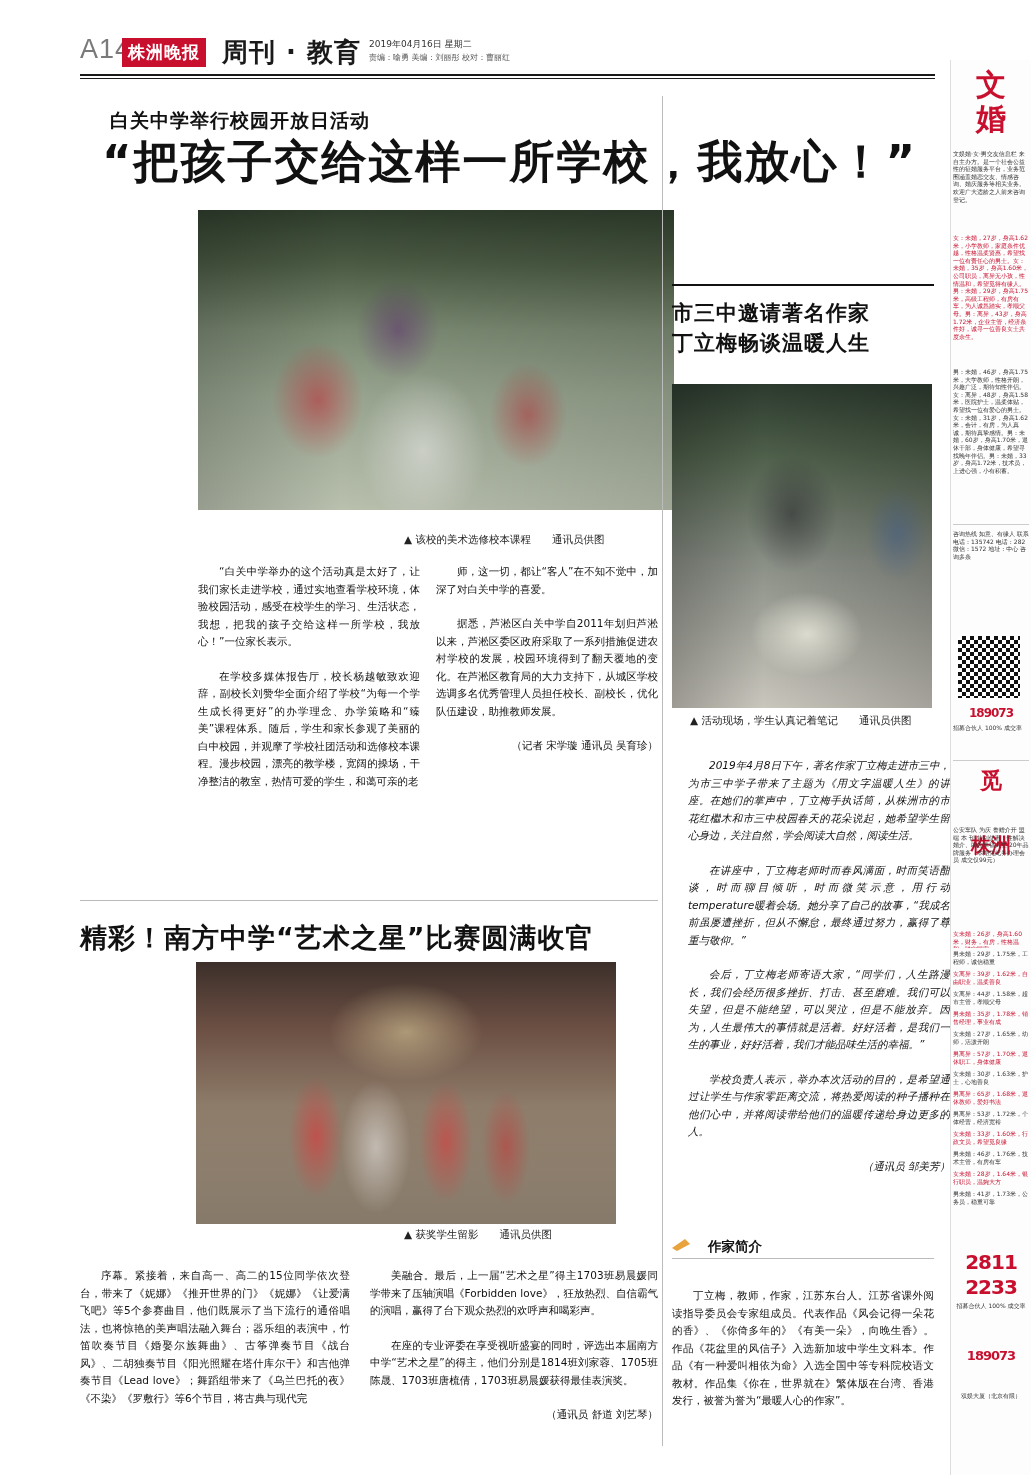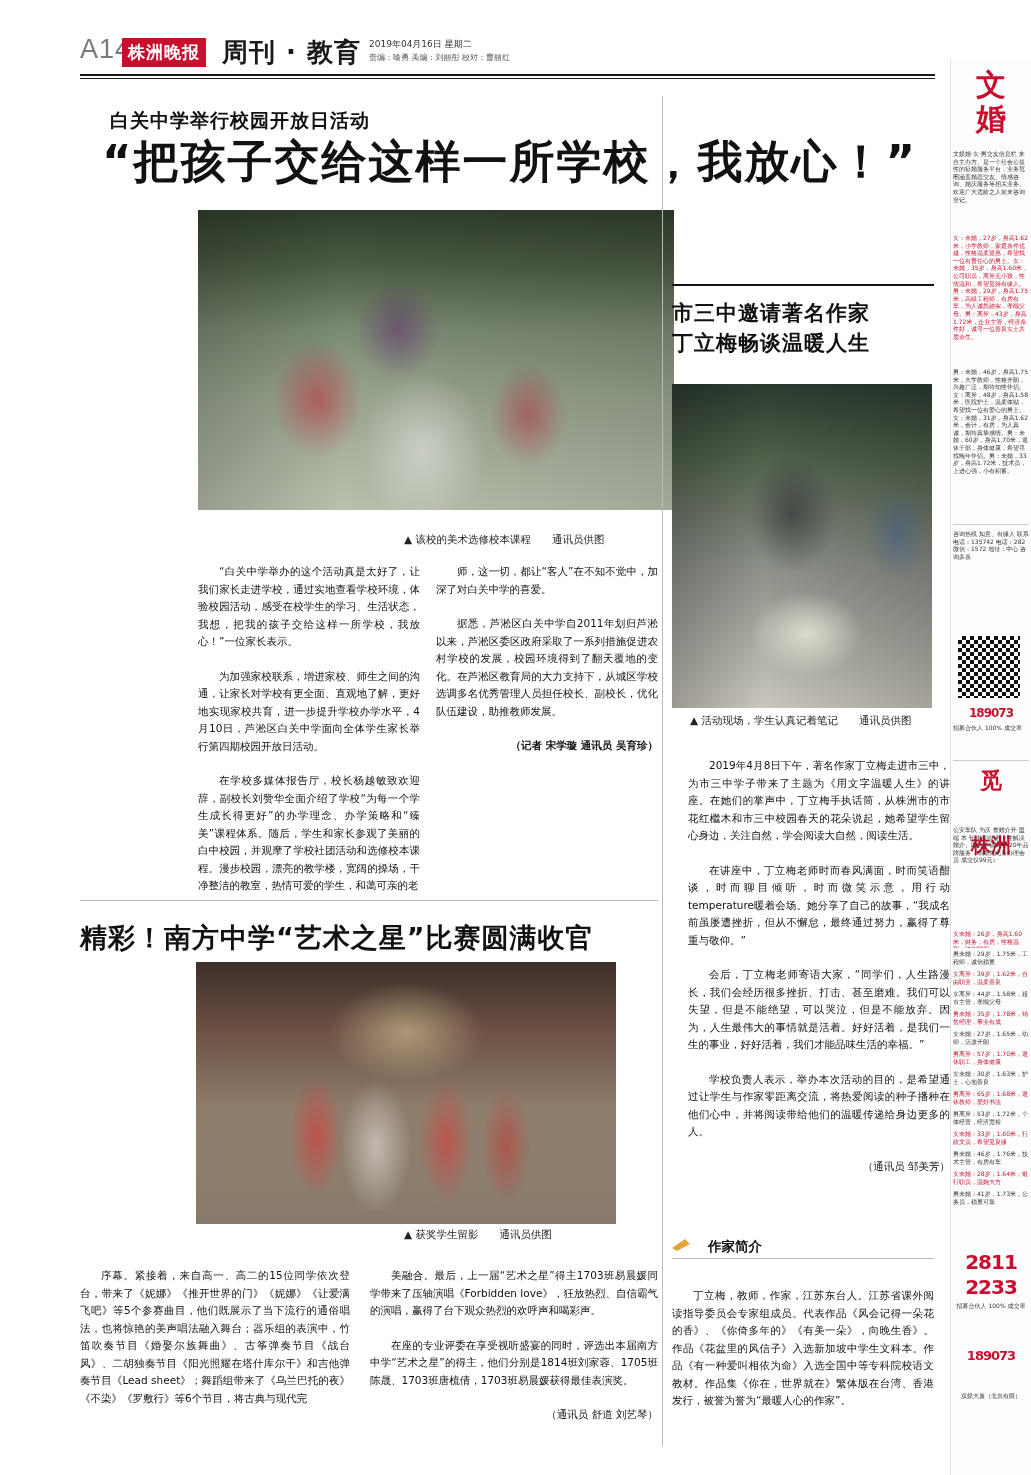--- a/index.html
+++ b/index.html
@@ -112,60 +112,59 @@
   <div class="kicker">白关中学举行校园开放日活动</div>
   <div class="headline">“把孩子交给这样一所学校，我放心！”</div>
 
   <div class="photo1">
     <div class="ph-bg p1"></div>
   </div>
   <div class="cap1">▲ 该校的美术选修校本课程　　通讯员供图</div>
 
   <div class="col" style="left:198px;top:546px;width:222px;">
     <p>“白关中学举办的这个活动真是太好了，让我们家长走进学校，通过实地查看学校环境，体验校园活动，感受在校学生的学习、生活状态，我想，把我的孩子交给这样一所学校，我放心！”一位家长表示。</p>
-    <p>为加强家校联系，增进家校、师生之间的沟通，让家长对学校有更全面、直观地了解，更好地实现家校共育，进一步提升学校办学水平，4月10日，芦淞区白关中学面向全体学生家长举行第四期校园开放日活动。</p>
     <p>在学校多媒体报告厅，校长杨越敏致欢迎辞，副校长刘赞华全面介绍了学校“为每一个学生成长得更好”的办学理念、办学策略和“臻美”课程体系。随后，学生和家长参观了美丽的白中校园，并观摩了学校社团活动和选修校本课程。漫步校园，漂亮的教学楼，宽阔的操场，干净整洁的教室，热情可爱的学生，和蔼可亲的老</p>
   </div>
   <div class="col" style="left:436px;top:546px;width:222px;">
     <p>师，这一切，都让“客人”在不知不觉中，加深了对白关中学的喜爱。</p>
     <p>据悉，芦淞区白关中学自2011年划归芦淞以来，芦淞区委区政府采取了一系列措施促进农村学校的发展，校园环境得到了翻天覆地的变化。在芦淞区教育局的大力支持下，从城区学校选调多名优秀管理人员担任校长、副校长，优化队伍建设，助推教师发展。</p>
-    <p style="text-align:right;text-indent:0;font-weight:bold;">（记者 宋学璇 通讯员 吴育珍）</p>
+    <p style="text-align:right;text-indent:0;">（记者 宋学璇 通讯员 吴育珍）</p>
   </div>
 
   <div class="sep-h" style="left:80px;top:900px;width:578px;"></div>
 
   <div class="headline2">精彩！南方中学“艺术之星”比赛圆满收官</div>
   <div class="photo2">
     <div class="ph-bg p2"></div>
   </div>
   <div class="cap2">▲ 获奖学生留影　　通讯员供图</div>
 
   <div class="col" style="left:80px;top:1250px;width:270px;">
-    <p>序幕。紧接着，来自高一、高二的15位同学依次登台，带来了《妮娜》《推开世界的门》《妮娜》《让爱满飞吧》等5个参赛曲目，他们既展示了当下流行的通俗唱法，也将惊艳的美声唱法融入舞台；器乐组的表演中，竹笛吹奏节目《婚娶尔族舞曲》、古筝弹奏节目《战台风》、二胡独奏节目《阳光照耀在塔什库尔干》和吉他弹奏节目《Lead sheet》；舞蹈组带来了《乌兰巴托的夜》《不染》《罗敷行》等6个节目，将古典与现代完</p>
+    <p>序幕。紧接着，来自高一、高二的15位同学依次登台，带来了《妮娜》《推开世界的门》《妮娜》《让爱满飞吧》等5个参赛曲目，他们既展示了当下流行的通俗唱法，也将惊艳的美声唱法融入舞台；器乐组的表演中，竹笛吹奏节目《婚娶尔族舞曲》、古筝弹奏节目《战台风》、二胡独奏节目《阳光照耀在塔什库尔干》和吉他弹奏节目《Lead love》；舞蹈组带来了《乌兰巴托的夜》《不染》《罗敷行》等6个节目，将古典与现代完</p>
   </div>
   <div class="col" style="left:370px;top:1250px;width:288px;">
     <p>美融合。最后，上一届“艺术之星”得主1703班易晨媛同学带来了压轴演唱《Forbidden love》，狂放热烈、自信霸气的演唱，赢得了台下观众热烈的欢呼声和喝彩声。</p>
     <p>在座的专业评委在享受视听盛宴的同时，评选出本届南方中学“艺术之星”的得主，他们分别是1814班刘家蓉、1705班陈晟、1703班唐梳倩，1703班易晨媛获得最佳表演奖。</p>
     <p style="text-align:right;text-indent:0;">（通讯员 舒道 刘艺琴）</p>
   </div>
 
   <div class="sep-v" style="left:662px;top:96px;height:1350px;"></div>
 
   <div class="sep-h" style="left:672px;top:284px;width:262px;height:2px;background:#111;"></div>
   <div class="rhead">
     <div>市三中邀请著名作家</div>
     <div>丁立梅畅谈温暖人生</div>
   </div>
 
   <div class="photo3">
     <div class="ph-bg p3"></div>
   </div>
   <div class="cap3">▲ 活动现场，学生认真记着笔记　　通讯员供图</div>
 
-  <div class="col" style="left:688px;top:740px;width:262px;">
+  <div class="col" style="left:688px;top:740px;width:262px;font-style:italic;">
     <p>2019年4月8日下午，著名作家丁立梅走进市三中，为市三中学子带来了主题为《用文字温暖人生》的讲座。在她们的掌声中，丁立梅手执话筒，从株洲市的市花红檵木和市三中校园春天的花朵说起，她希望学生留心身边，关注自然，学会阅读大自然，阅读生活。</p>
     <p>在讲座中，丁立梅老师时而春风满面，时而笑语酣谈，时而聊目倾听，时而微笑示意，用行动temperature暖着会场。她分享了自己的故事，“我成名前虽屡遭挫折，但从不懈怠，最终通过努力，赢得了尊重与敬仰。”</p>
     <p>会后，丁立梅老师寄语大家，“同学们，人生路漫长，我们会经历很多挫折、打击、甚至磨难。我们可以失望，但是不能绝望，可以哭泣，但是不能放弃。因为，人生最伟大的事情就是活着。好好活着，是我们一生的事业，好好活着，我们才能品味生活的幸福。”</p>
     <p>学校负责人表示，举办本次活动的目的，是希望通过让学生与作家零距离交流，将热爱阅读的种子播种在他们心中，并将阅读带给他们的温暖传递给身边更多的人。</p>
     <p style="text-align:right;text-indent:0;">（通讯员 邹美芳）</p>
   </div>
 
   <svg class="bio-arrow" viewBox="0 0 18 13">
     <path d="M0 10 L13 1 L18 6 L5 13 Z" fill="#e8a33d"></path>
   </svg>

